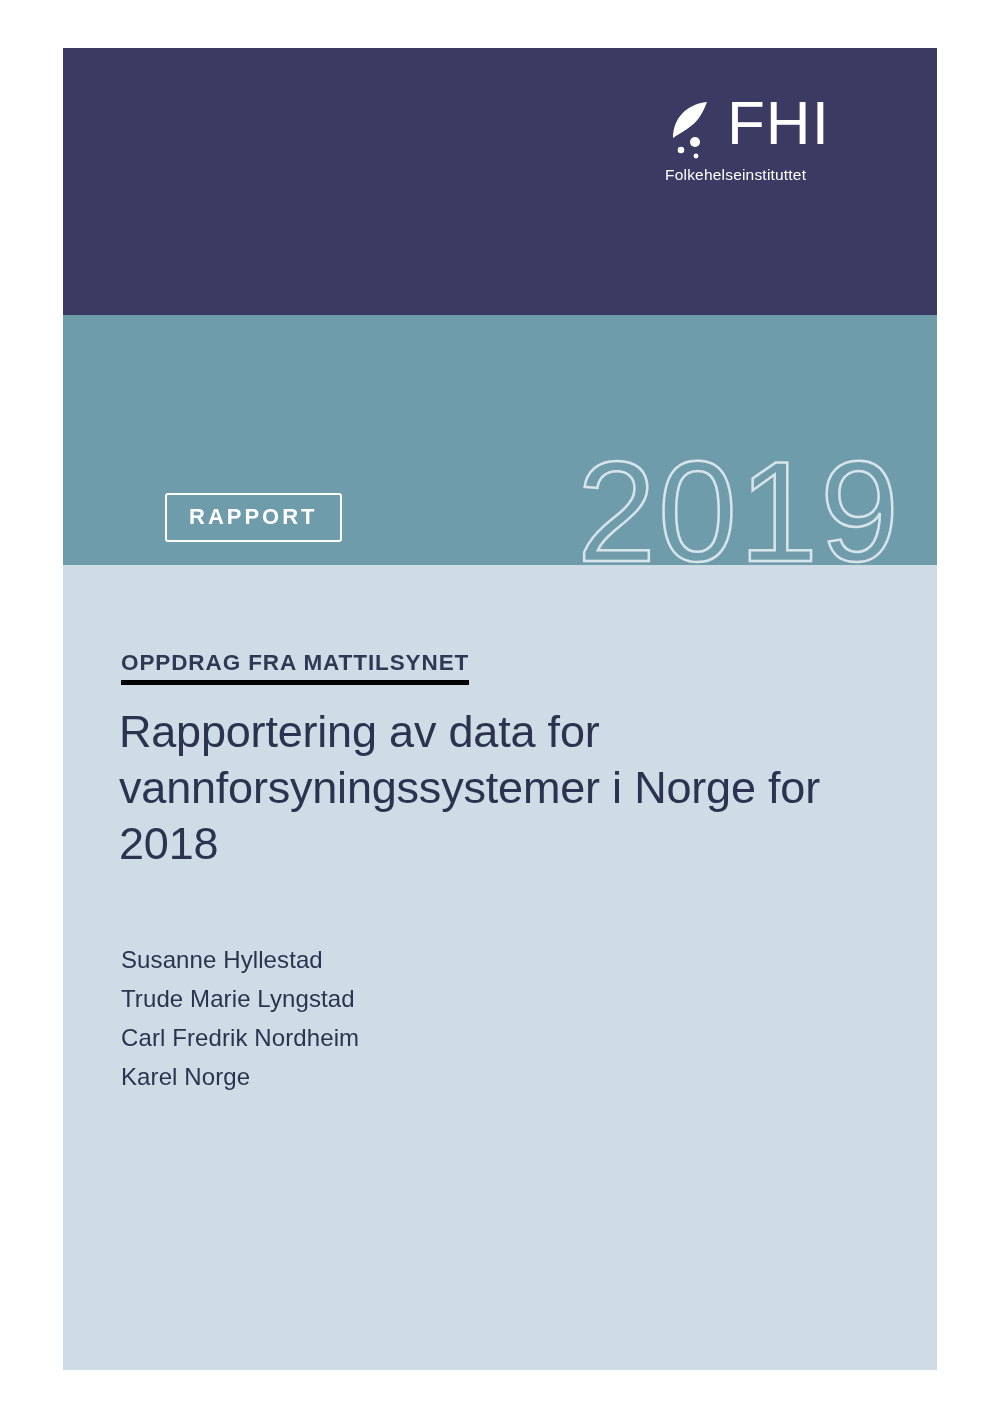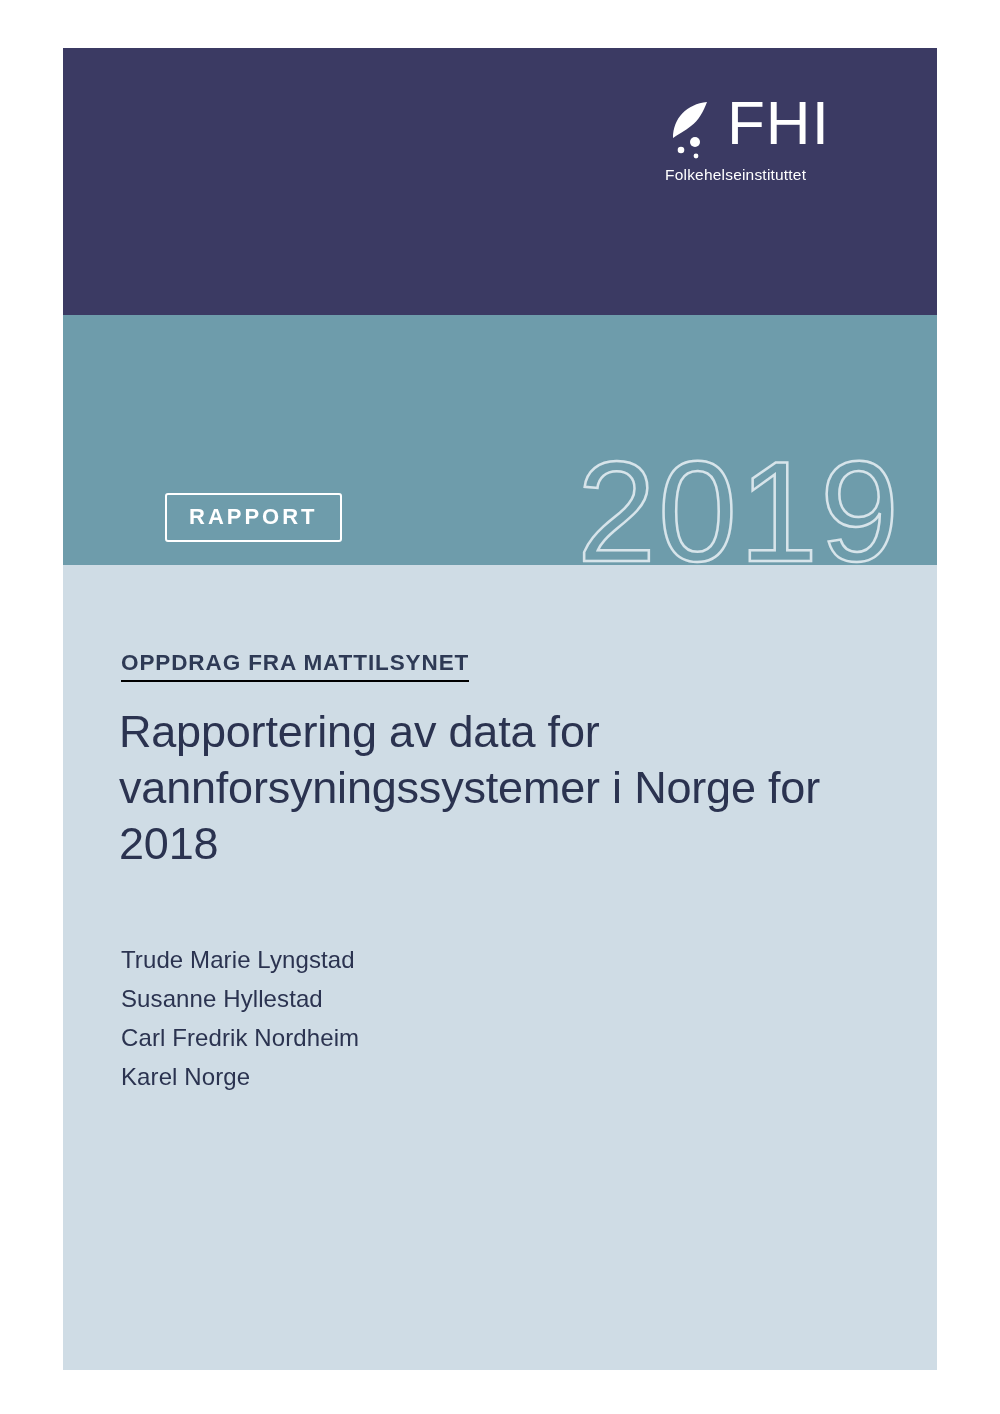--- a/index.html
+++ b/index.html
@@ -127,21 +127,21 @@
   }
 
   .eyebrow {
     position: absolute;
     left: 58px;
     top: 85px;
     font-size: 22.5px;
     font-weight: 700;
     letter-spacing: 0.9px;
     color: #2e3a55;
-    border-bottom: 2px solid #000000;
+    border-bottom: 5px solid #000000;
     padding-bottom: 4px;
     display: inline-block;
   }
 
   .title {
     position: absolute;
     left: 56px;
     top: 139px;
     width: 760px;
     font-size: 45px;
@@ -185,21 +185,21 @@
 
     <div class="band-teal">
       <div class="year">2019</div>
       <div class="rapport-badge">RAPPORT</div>
     </div>
 
     <div class="body-area">
       <div class="eyebrow">OPPDRAG FRA MATTILSYNET</div>
       <div class="title">Rapportering av data for vannforsyningssystemer i Norge for 2018</div>
       <div class="authors">
+        <div class="author">Susanne Hyllestad</div>
         <div class="author">Trude Marie Lyngstad</div>
-        <div class="author">Susanne Hyllestad</div>
         <div class="author">Carl Fredrik Nordheim</div>
         <div class="author">Karel Norge</div>
       </div>
     </div>
 
   </div>
 </div>
 
 </body></html>

